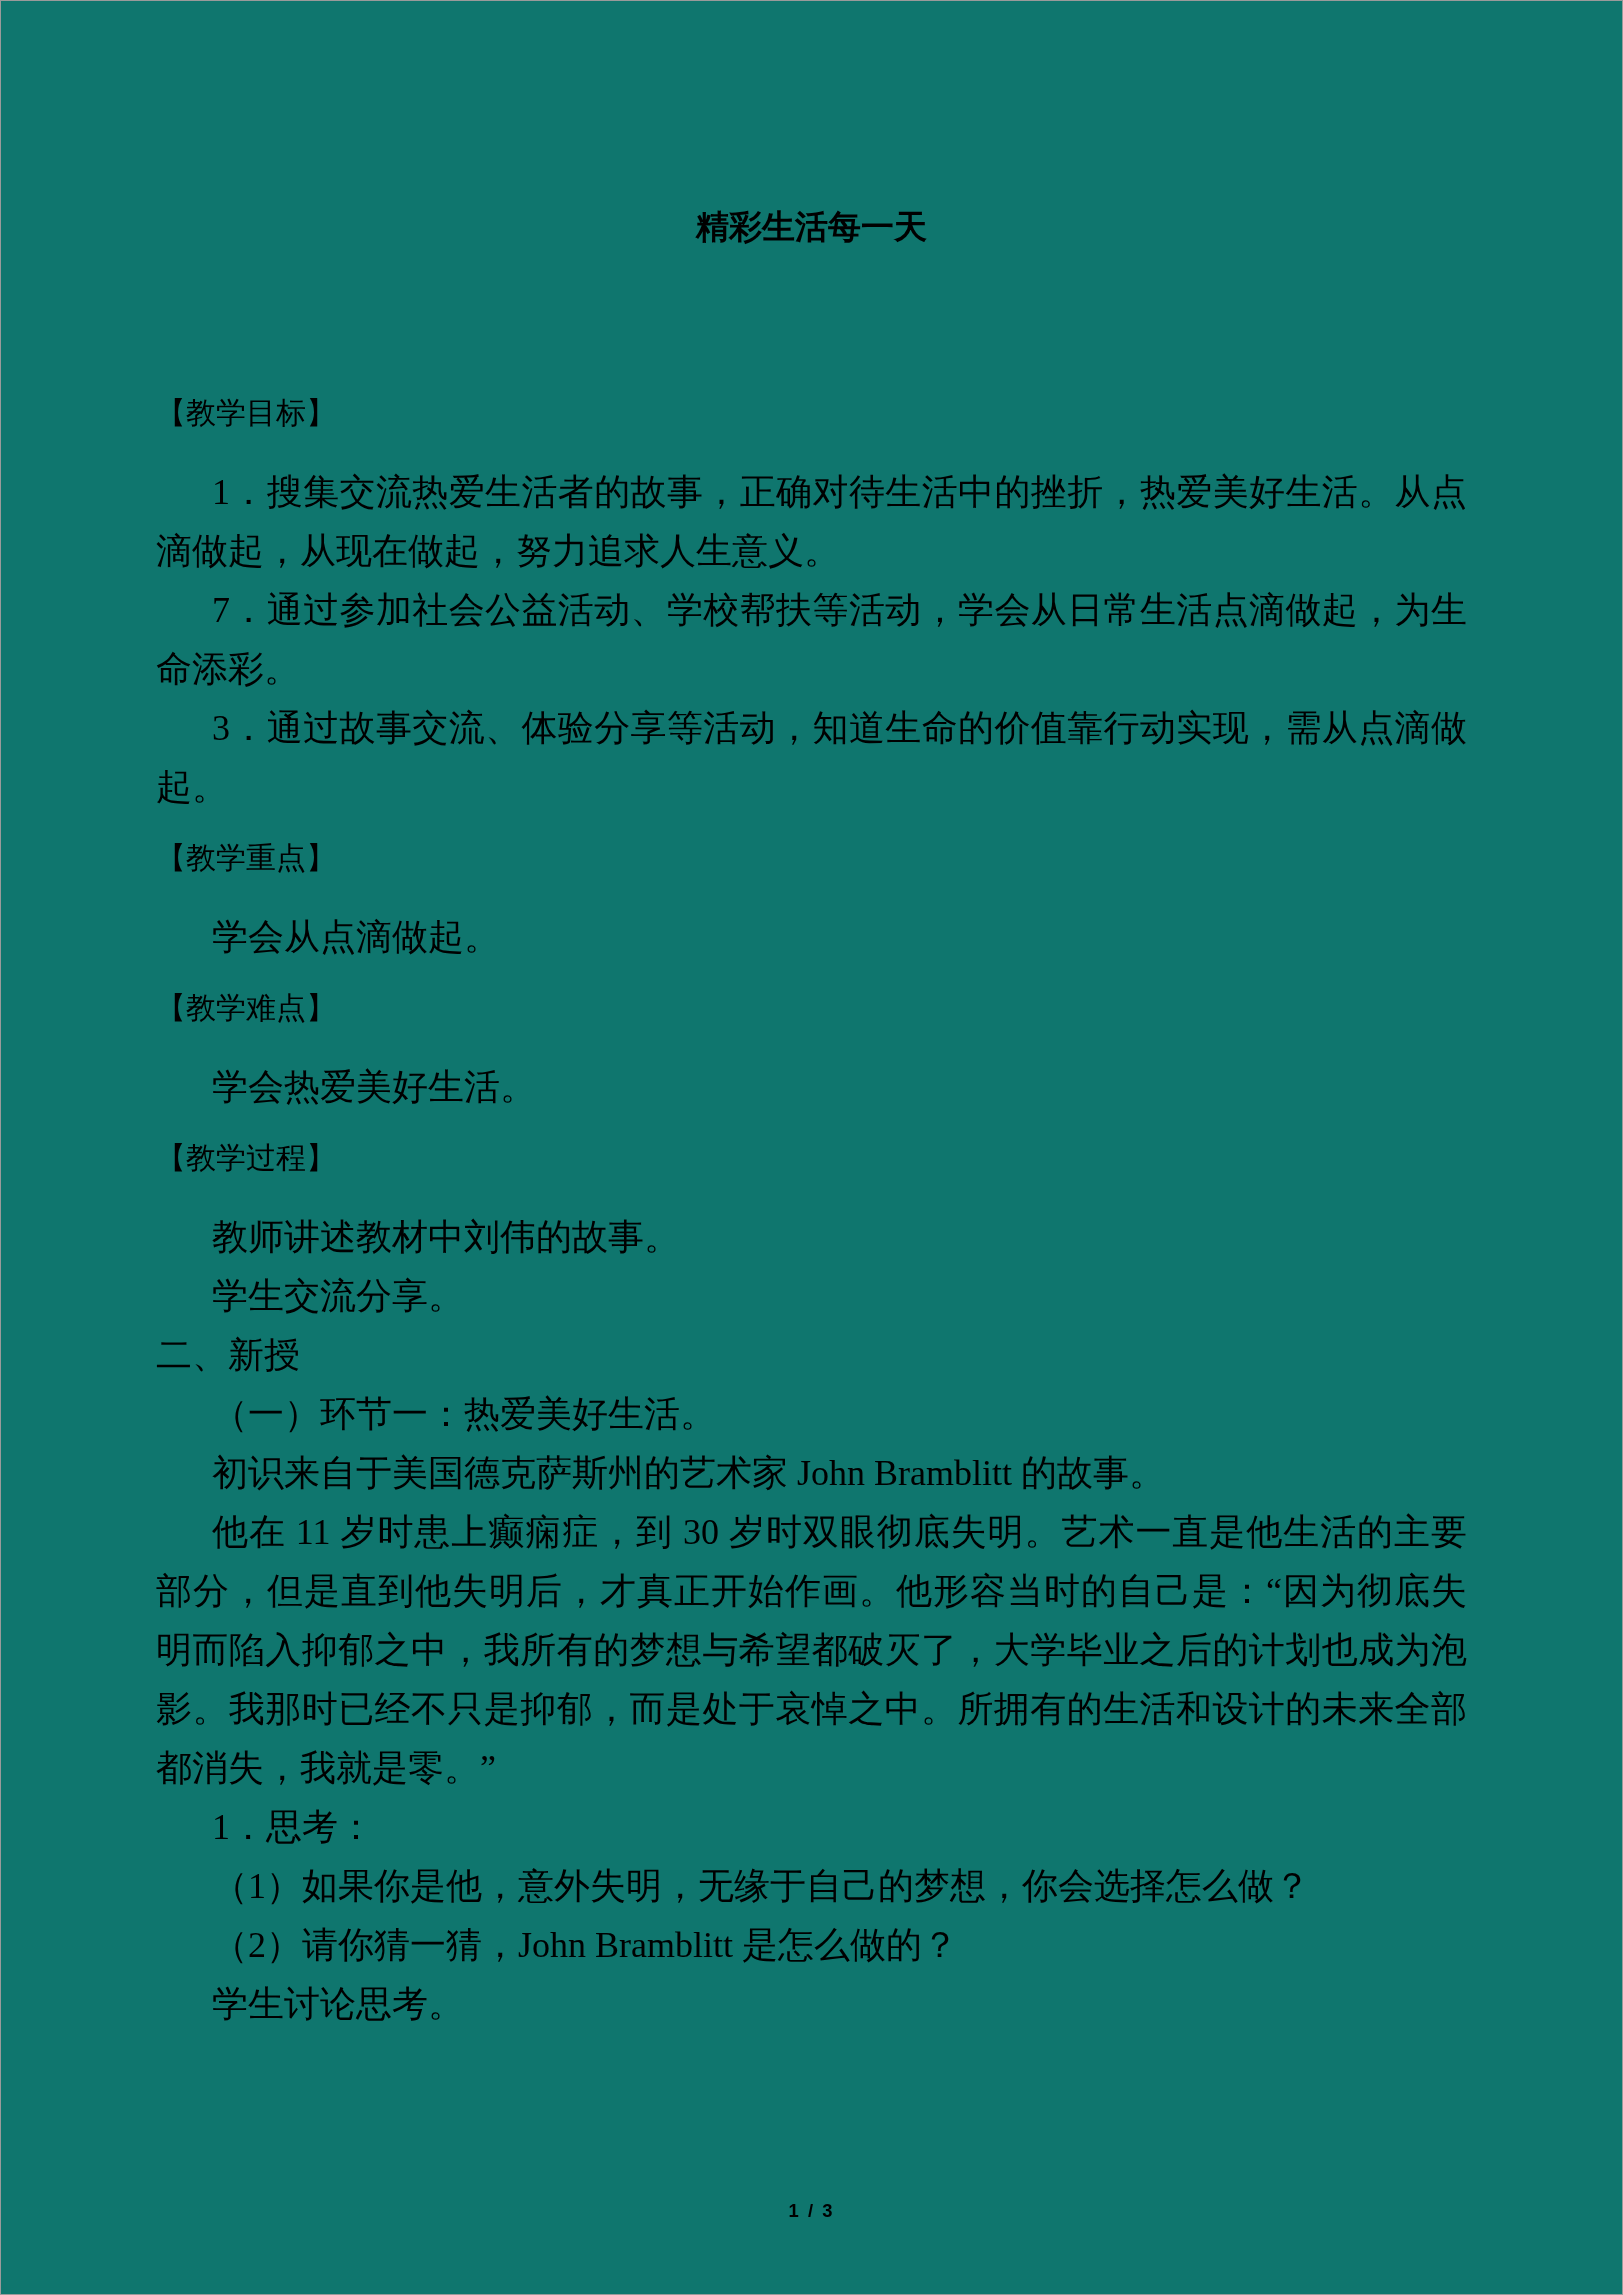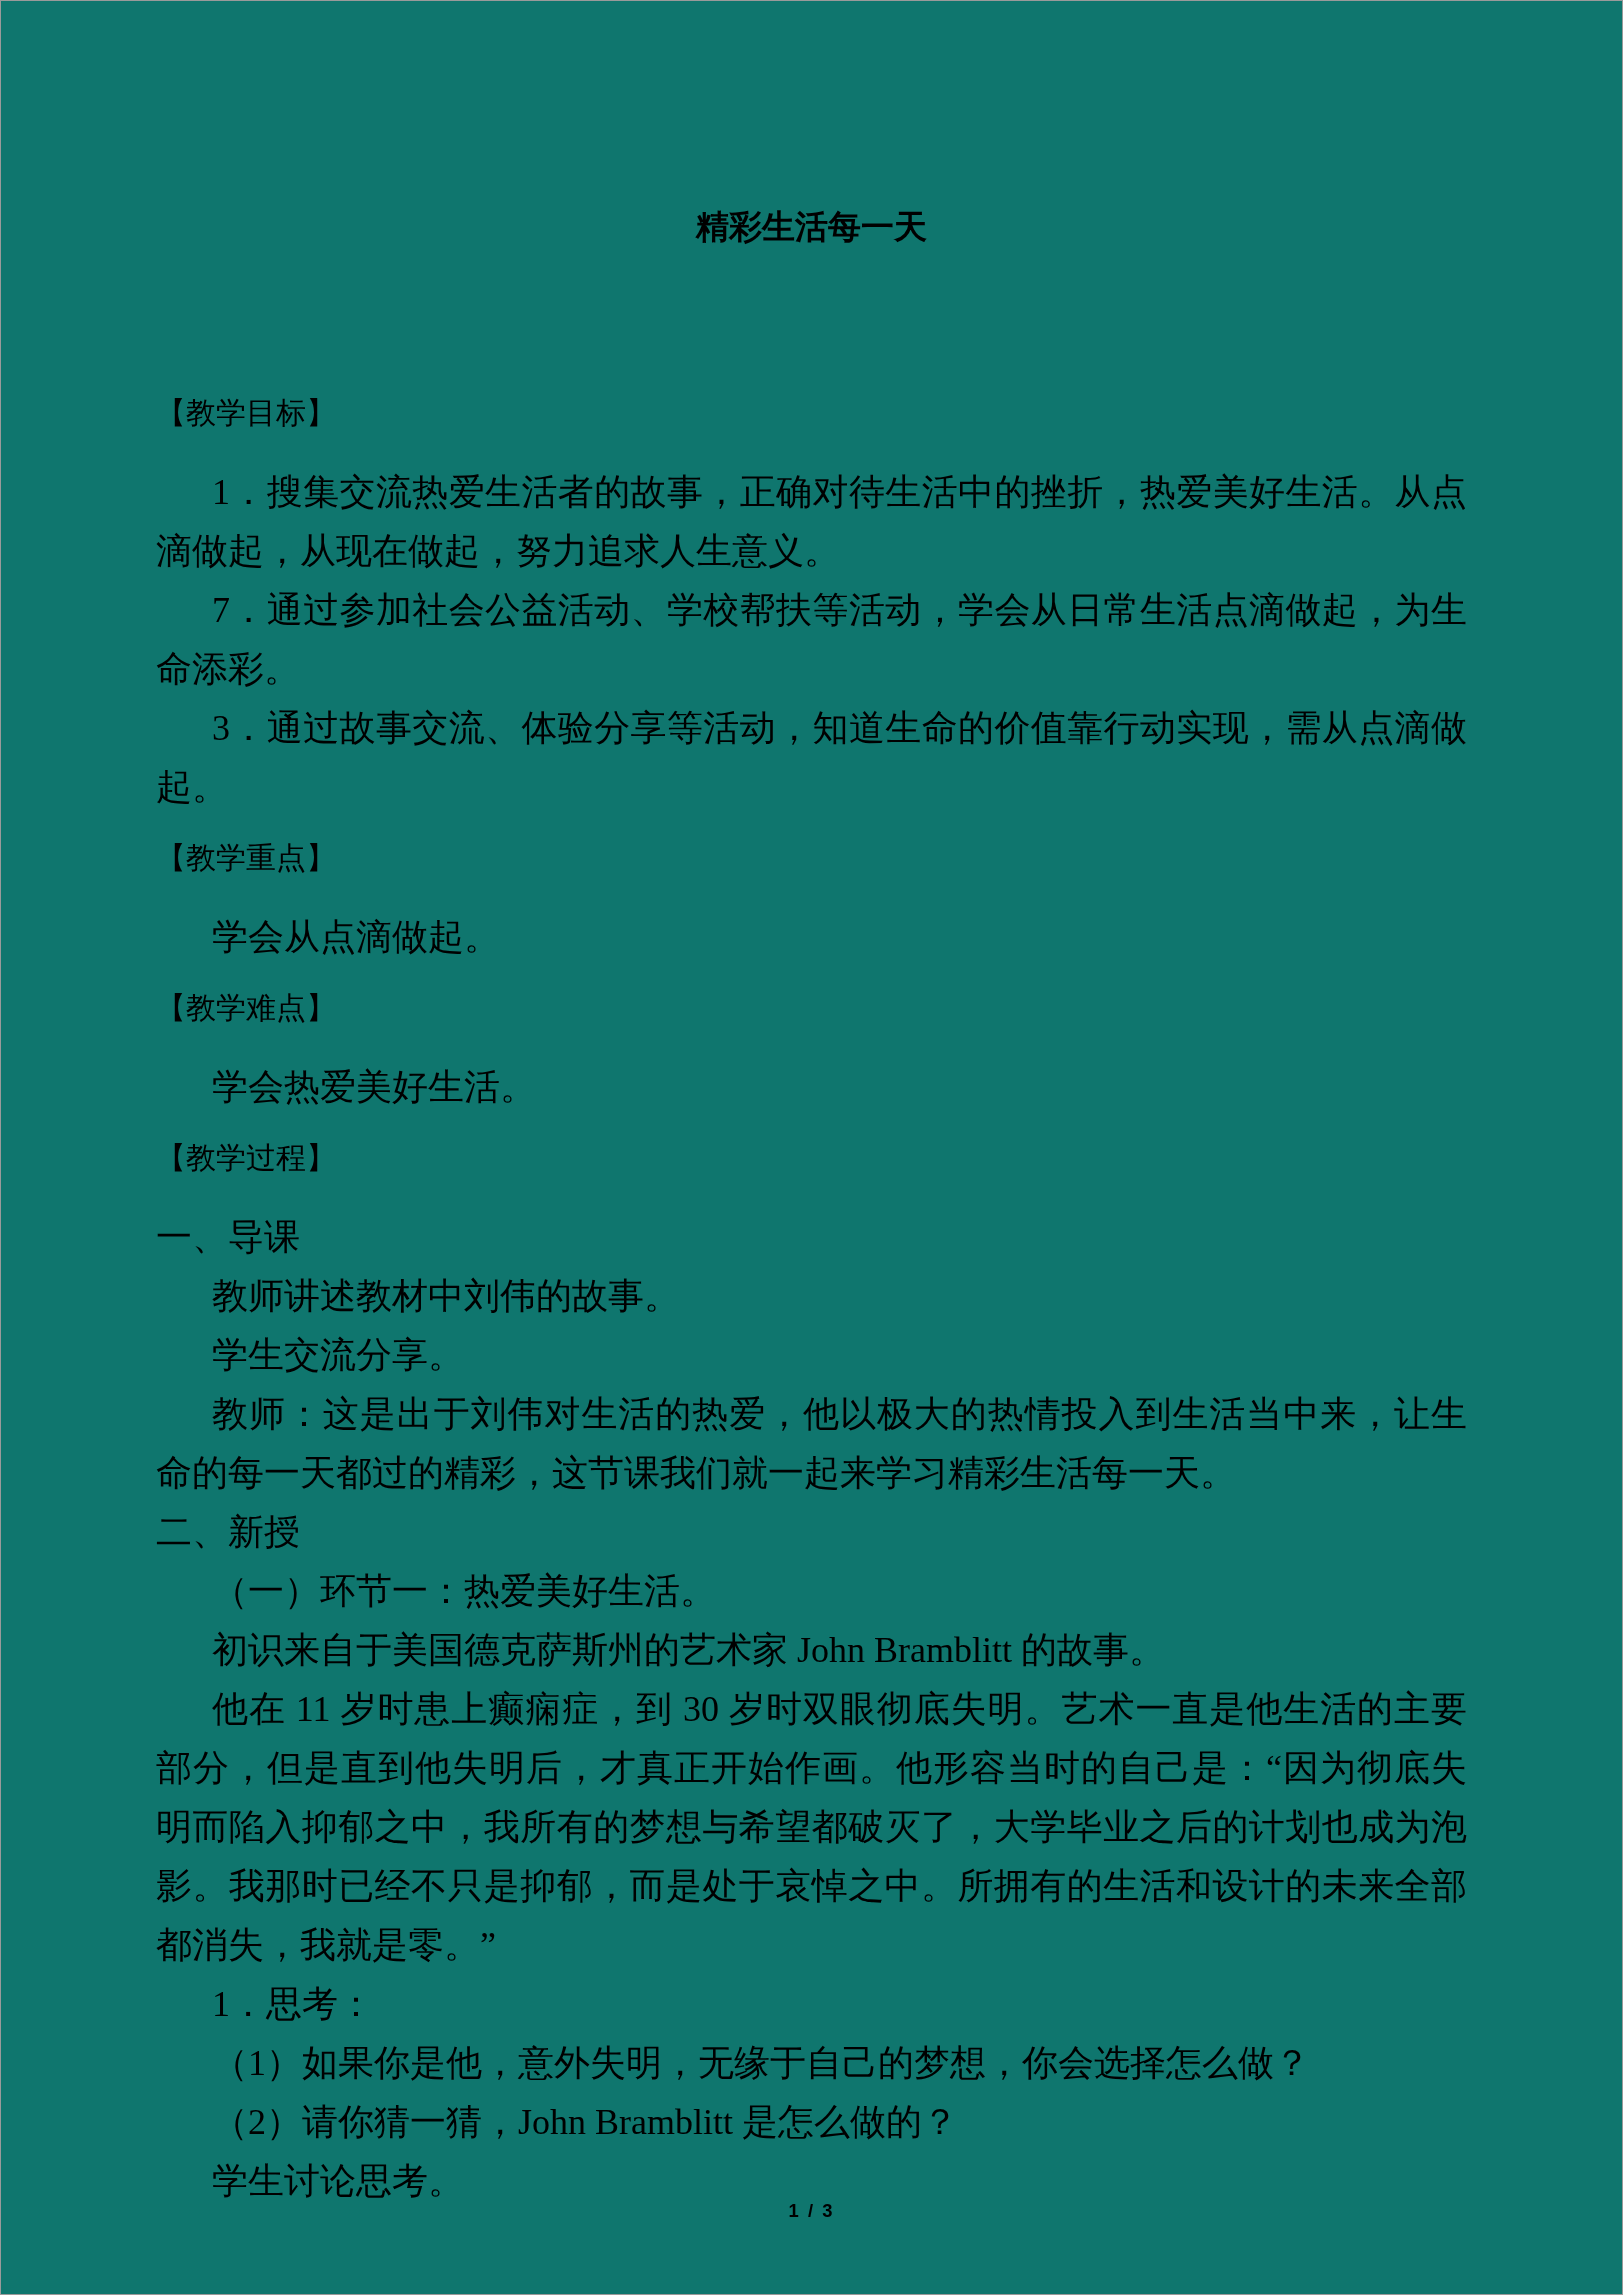--- a/index.html
+++ b/index.html
@@ -69,24 +69,22 @@
   <p class="para indent">7．通过参加社会公益活动、学校帮扶等活动，学会从日常生活点滴做起，为生命添彩。</p>
   <p class="para indent">3．通过故事交流、体验分享等活动，知道生命的价值靠行动实现，需从点滴做起。</p>
 
   <h2 class="section-heading">【教学重点】</h2>
   <p class="para indent">学会从点滴做起。</p>
 
   <h2 class="section-heading">【教学难点】</h2>
   <p class="para indent">学会热爱美好生活。</p>
 
   <h2 class="section-heading">【教学过程】</h2>
-  <p class="para flush">一、导课</p>
   <p class="para indent">教师讲述教材中刘伟的故事。</p>
   <p class="para indent">学生交流分享。</p>
-  <p class="para indent">教师：这是出于刘伟对生活的热爱，他以极大的热情投入到生活当中来，让生命的每一天都过的精彩，这节课我们就一起来学习精彩生活每一天。</p>
   <p class="para flush">二、新授</p>
   <p class="para indent">（一）环节一：热爱美好生活。</p>
   <p class="para indent">初识来自于美国德克萨斯州的艺术家 John Bramblitt 的故事。</p>
   <p class="para indent">他在 11 岁时患上癫痫症，到 30 岁时双眼彻底失明。艺术一直是他生活的主要部分，但是直到他失明后，才真正开始作画。他形容当时的自己是：“因为彻底失明而陷入抑郁之中，我所有的梦想与希望都破灭了，大学毕业之后的计划也成为泡影。我那时已经不只是抑郁，而是处于哀悼之中。所拥有的生活和设计的未来全部都消失，我就是零。”</p>
   <p class="para indent">1．思考：</p>
   <p class="para indent">（1）如果你是他，意外失明，无缘于自己的梦想，你会选择怎么做？</p>
   <p class="para indent">（2）请你猜一猜，John Bramblitt 是怎么做的？</p>
   <p class="para indent">学生讨论思考。</p>
 
   <div class="page-footer">1 / 3</div>

